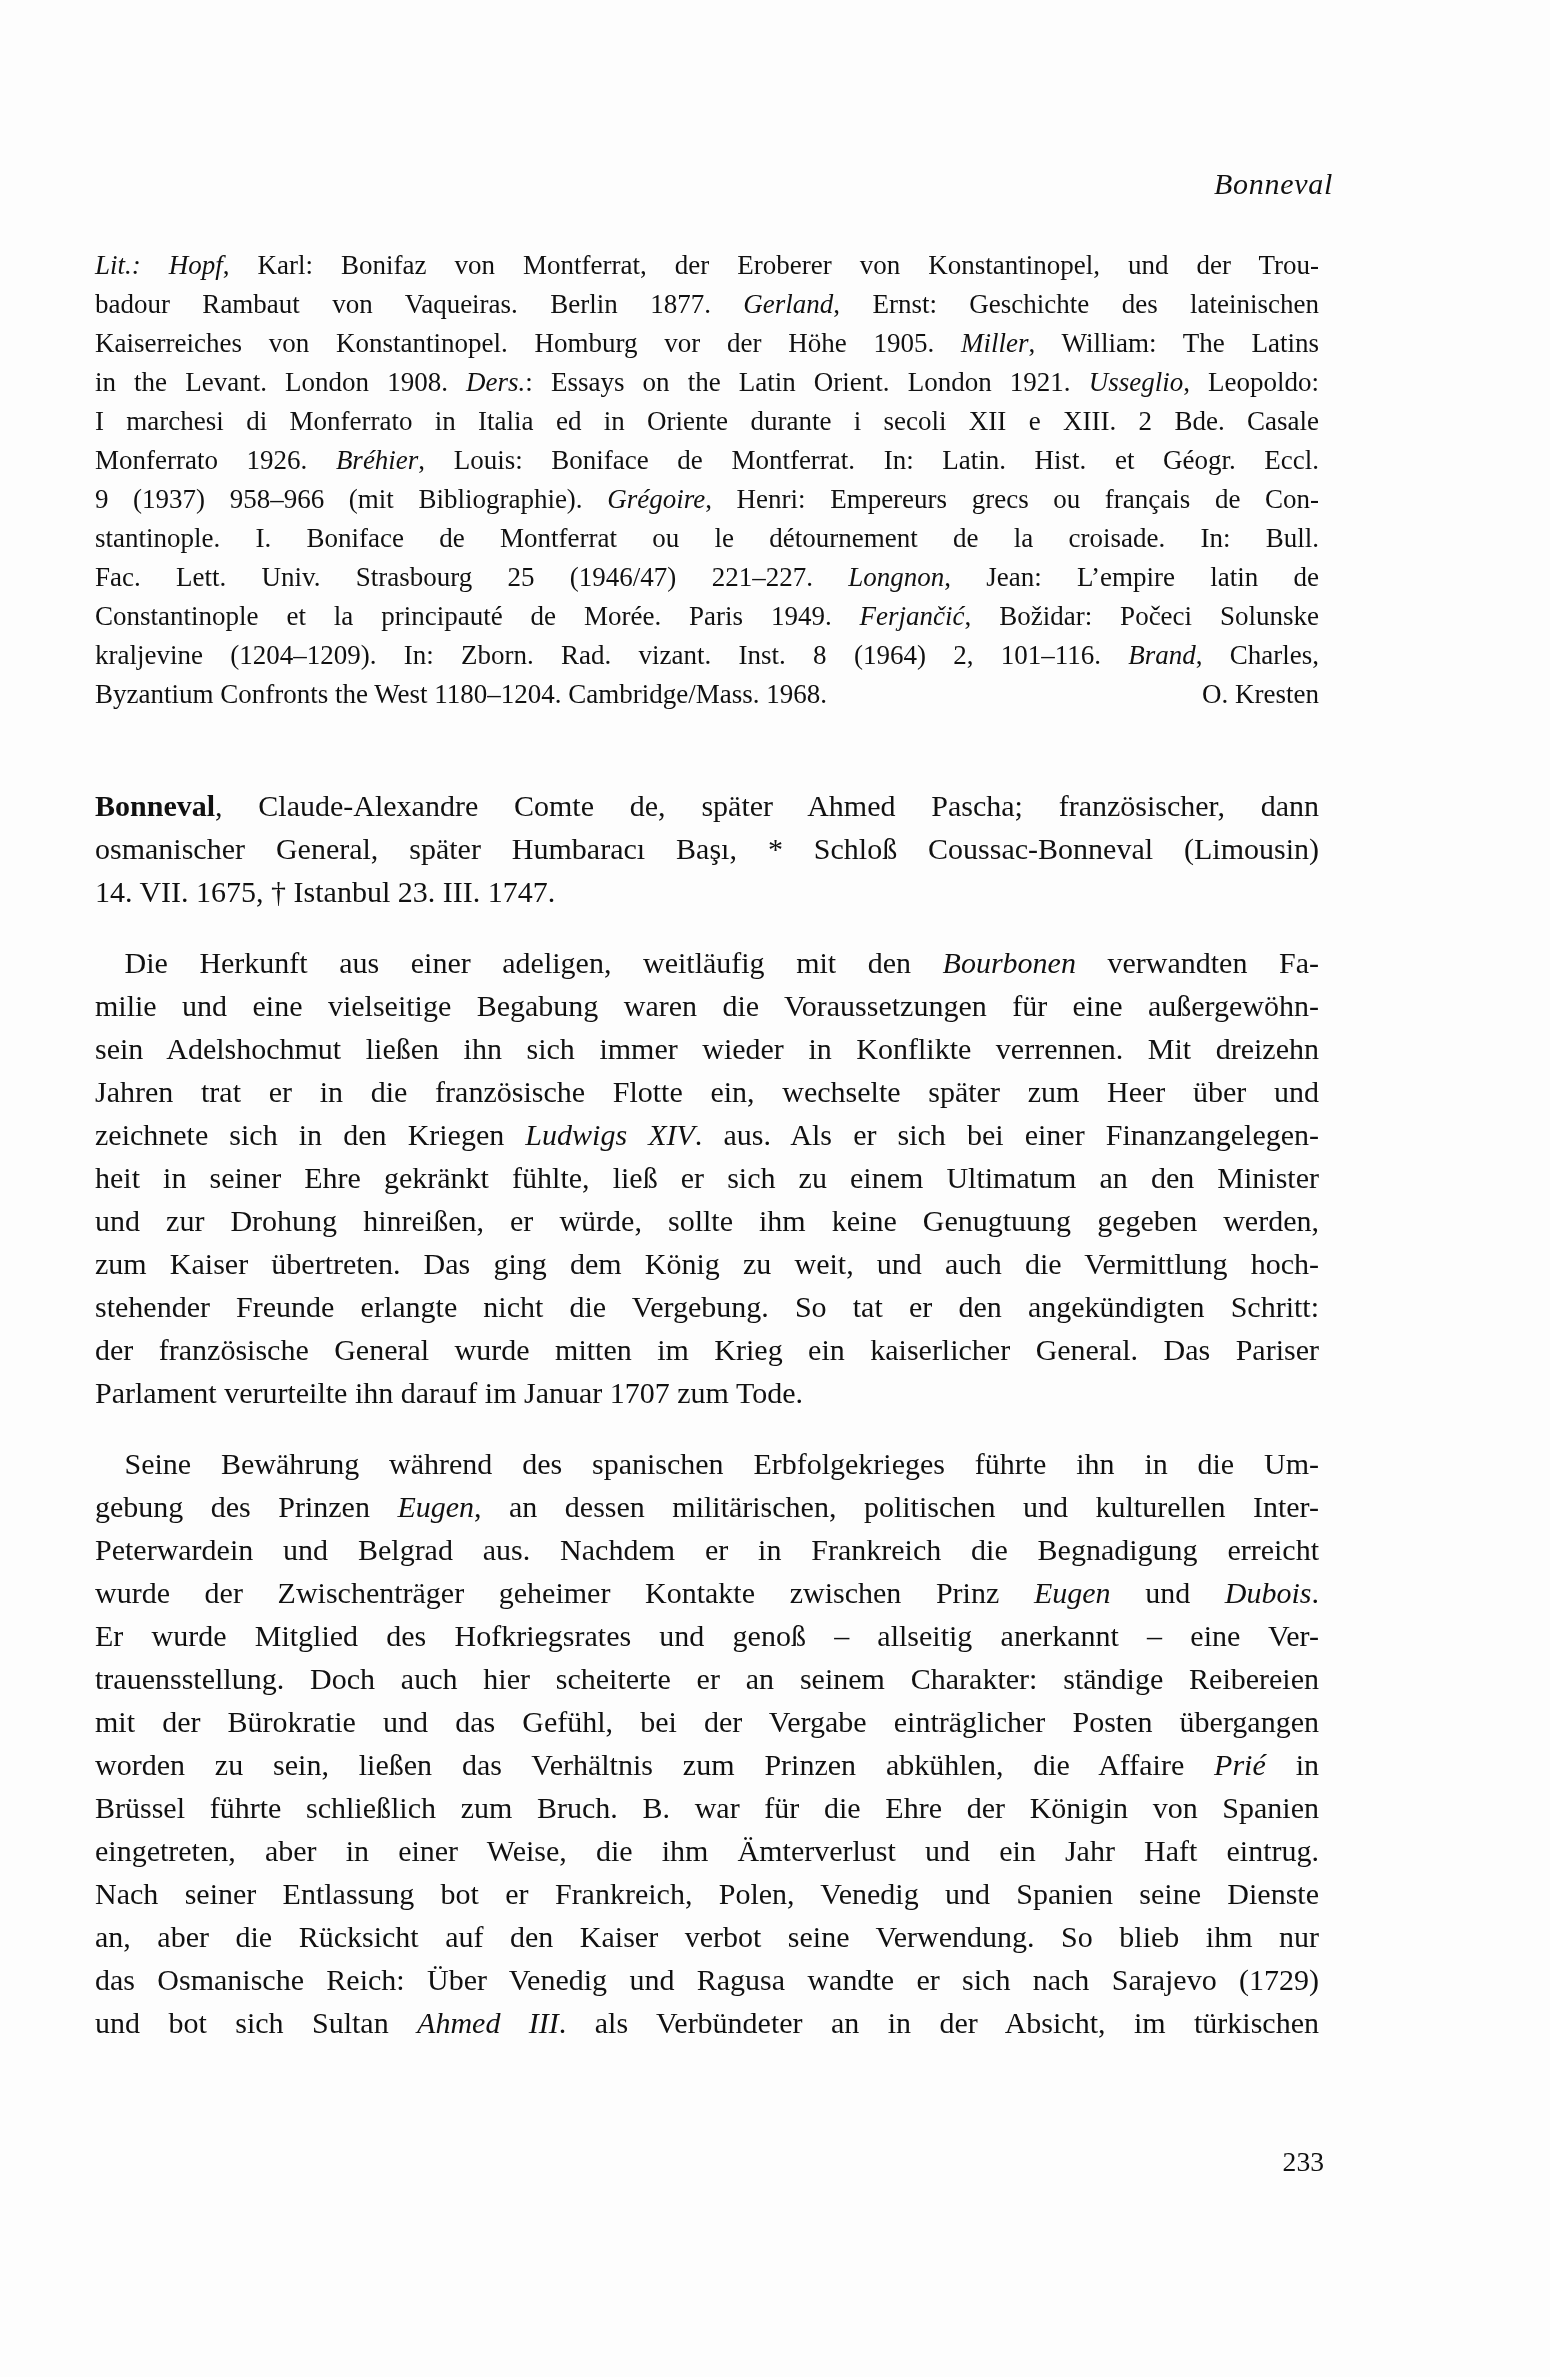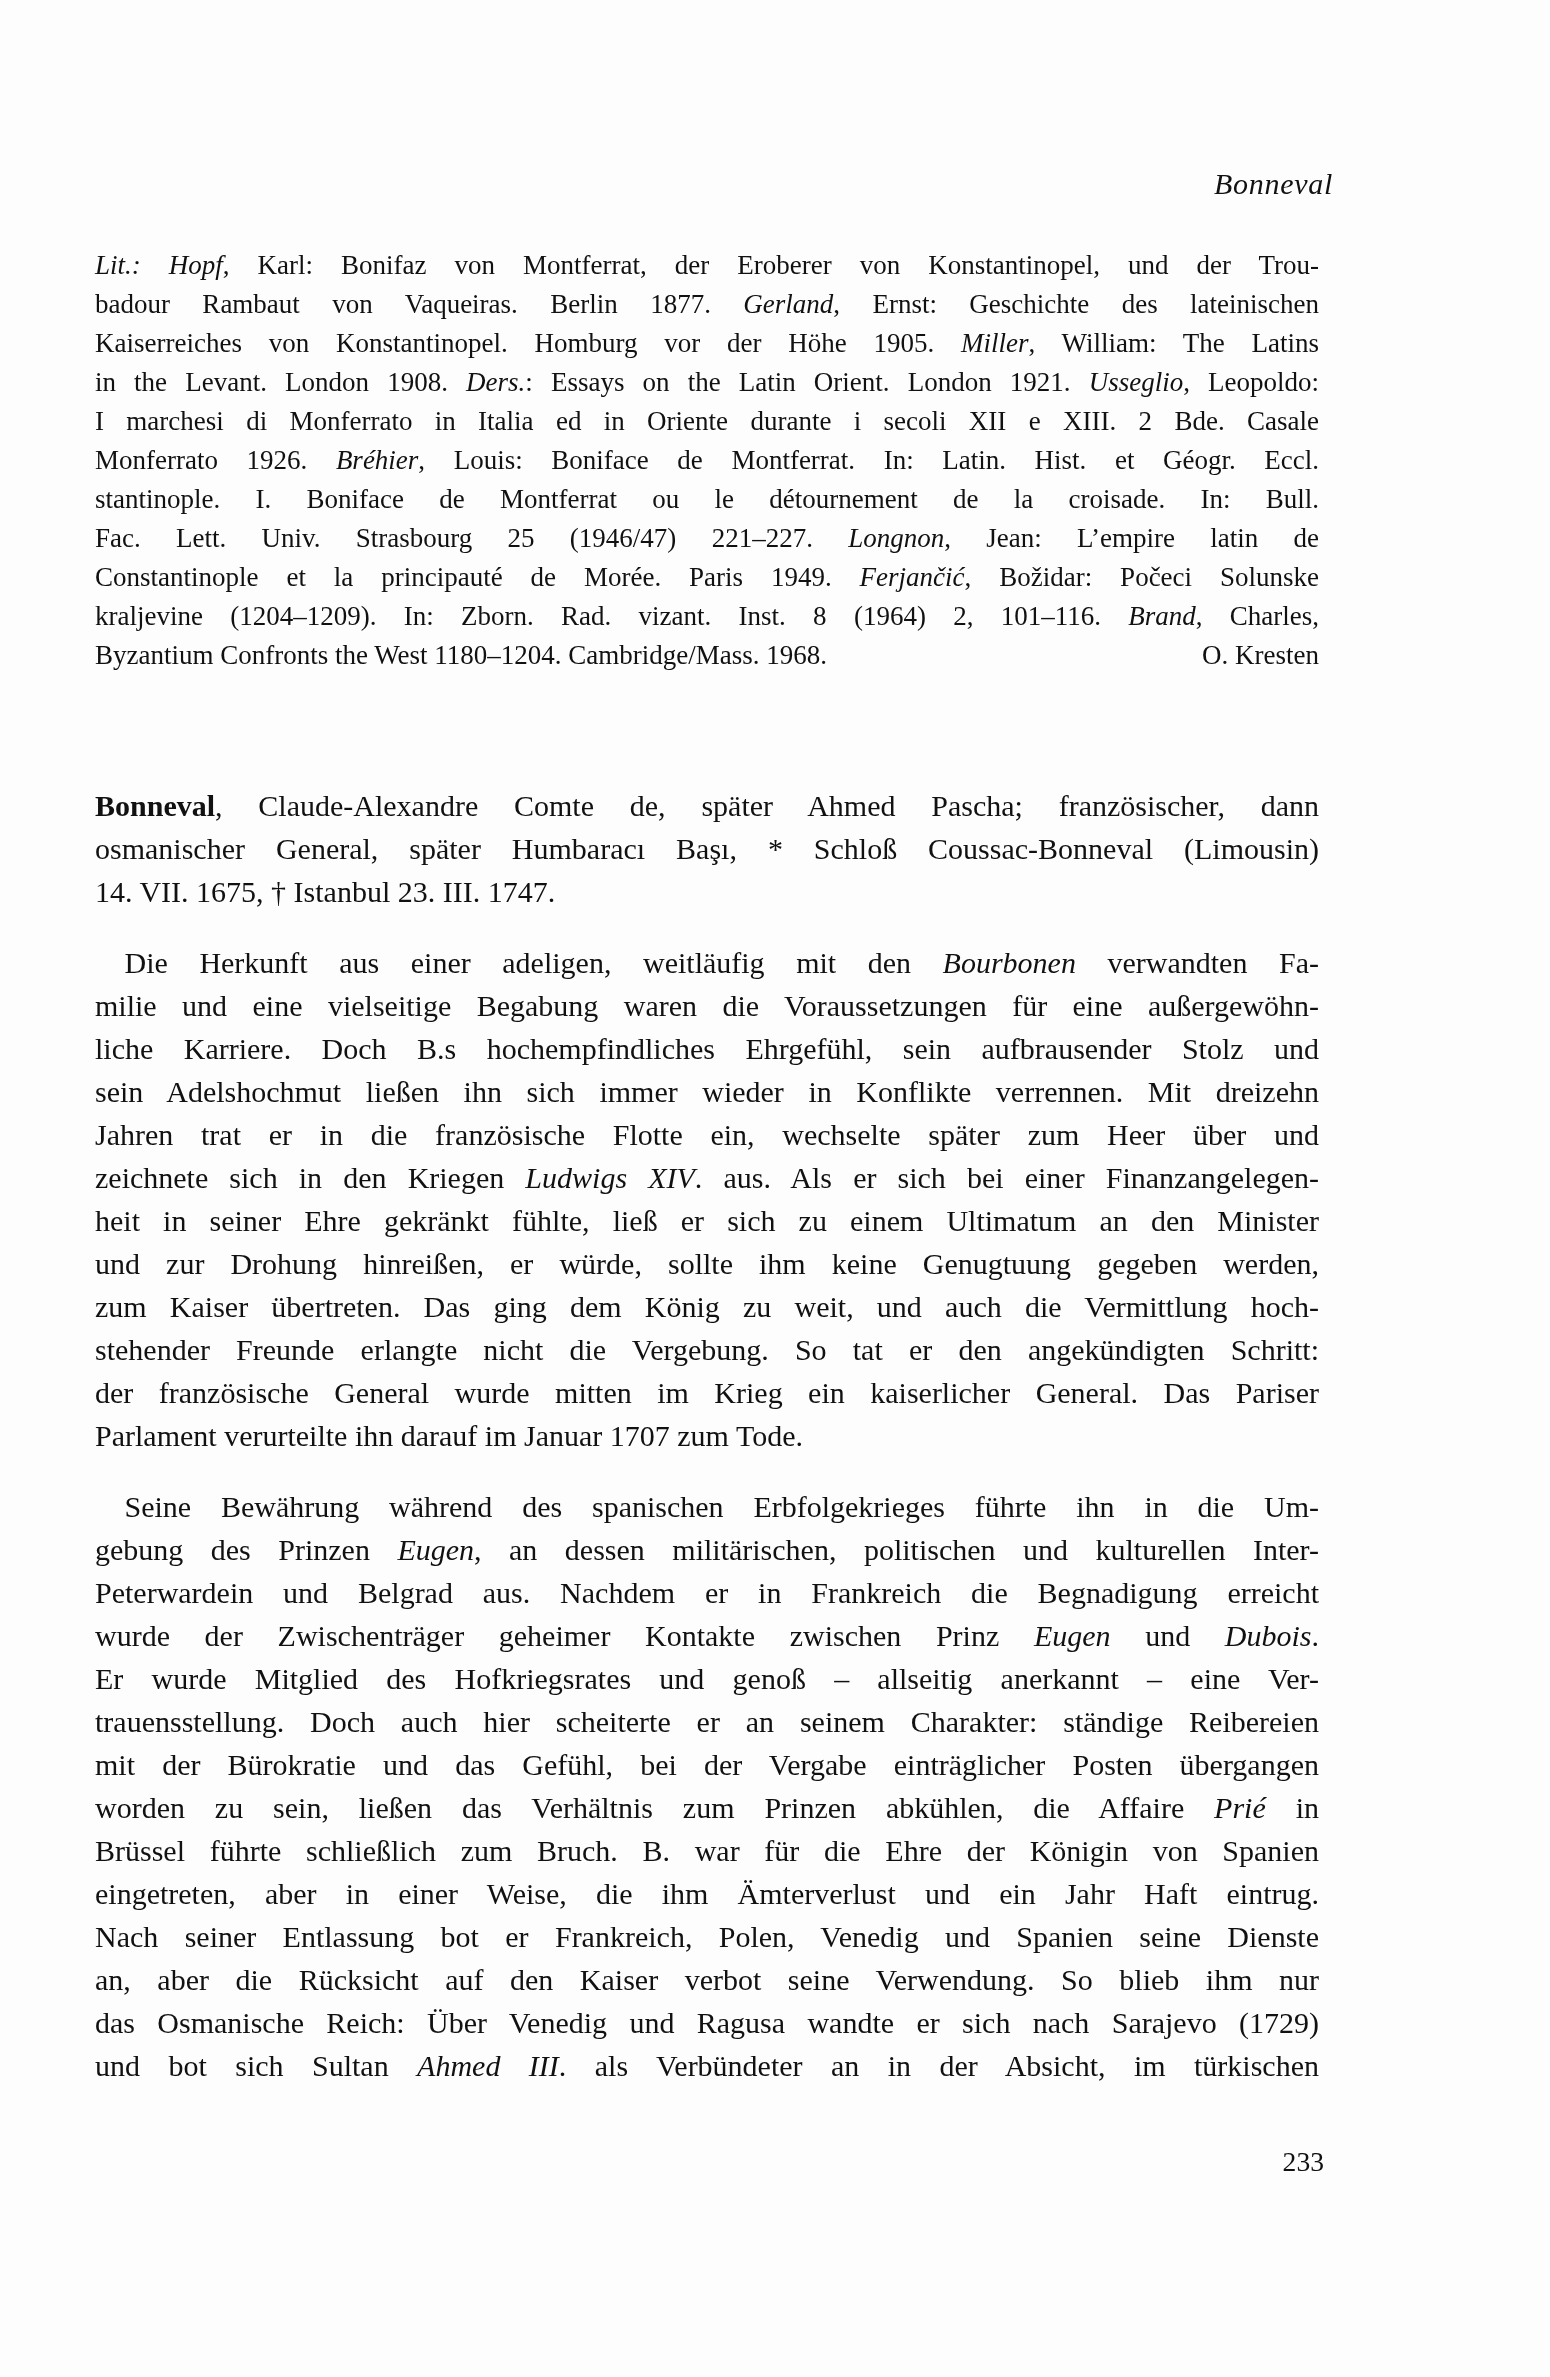--- a/index.html
+++ b/index.html
@@ -25,20 +25,21 @@
 <div class="running-head">Bonneval</div>
 
 <div class="lit">
   <div id="lit-lines">
       <span class="line"><span class="it">Lit.: Hopf</span><span>, Karl: Bonifaz von Montferrat, der Eroberer von Konstantinopel, und der Trou-</span></span>
       <span class="line"><span>badour Rambaut von Vaqueiras. Berlin 1877. </span><span class="it">Gerland</span><span>, Ernst: Geschichte des lateinischen</span></span>
       <span class="line"><span>Kaiserreiches von Konstantinopel. Homburg vor der Höhe 1905. </span><span class="it">Miller</span><span>, William: The Latins</span></span>
       <span class="line"><span>in the Levant. London 1908. </span><span class="it">Ders.</span><span>: Essays on the Latin Orient. London 1921. </span><span class="it">Usseglio</span><span>, Leopoldo:</span></span>
       <span class="line"><span>I marchesi di Monferrato in Italia ed in Oriente durante i secoli XII e XIII. 2 Bde. Casale</span></span>
       <span class="line"><span>Monferrato 1926. </span><span class="it">Bréhier</span><span>, Louis: Boniface de Montferrat. In: Latin. Hist. et Géogr. Eccl.</span></span>
+      <span class="line"><span>9 (1937) 958–966 (mit Bibliographie). </span><span class="it">Grégoire</span><span>, Henri: Empereurs grecs ou français de Con-</span></span>
       <span class="line"><span>stantinople. I. Boniface de Montferrat ou le détournement de la croisade. In: Bull.</span></span>
       <span class="line"><span>Fac. Lett. Univ. Strasbourg 25 (1946/47) 221–227. </span><span class="it">Longnon</span><span>, Jean: L’empire latin de</span></span>
       <span class="line"><span>Constantinople et la principauté de Morée. Paris 1949. </span><span class="it">Ferjančić</span><span>, Božidar: Počeci Solunske</span></span>
       <span class="line"><span>kraljevine (1204–1209). In: Zborn. Rad. vizant. Inst. 8 (1964) 2, 101–116. </span><span class="it">Brand</span><span>, Charles,</span></span>
     </div>
   <div class="sig-line">
     <span>Byzantium Confronts the West 1180–1204. Cambridge/Mass. 1968.</span>
     <span>O. Kresten</span>
   </div>
 </div>
@@ -48,21 +49,20 @@
     <span class="line">
       <span class="bold">Bonneval</span><span>, Claude-Alexandre Comte de, später Ahmed Pascha; französischer, dann</span>
     </span>
     <span class="line">osmanischer General, später Humbaracı Başı, * Schloß Coussac-Bonneval (Limousin)</span>
     <span class="line last">14. VII. 1675, † Istanbul 23. III. 1747.</span>
   </div>
   <div id="entry-paragraphs">
       <div>
         <span class="line indent"><span>Die Herkunft aus einer adeligen, weitläufig mit den </span><span class="it">Bourbonen</span><span> verwandten Fa-</span></span>
         <span class="line"><span>milie und eine vielseitige Begabung waren die Voraussetzungen für eine außergewöhn-</span></span>
-        <span class="line"><span>liche Karriere. Doch B.s hochempfindliches Ehrgefühl, sein aufbrausender Stolz und</span></span>
         <span class="line"><span>sein Adelshochmut ließen ihn sich immer wieder in Konflikte verrennen. Mit dreizehn</span></span>
         <span class="line"><span>Jahren trat er in die französische Flotte ein, wechselte später zum Heer über und</span></span>
         <span class="line"><span>zeichnete sich in den Kriegen </span><span class="it">Ludwigs XIV</span><span>. aus. Als er sich bei einer Finanzangelegen-</span></span>
         <span class="line"><span>heit in seiner Ehre gekränkt fühlte, ließ er sich zu einem Ultimatum an den Minister</span></span>
         <span class="line"><span>und zur Drohung hinreißen, er würde, sollte ihm keine Genugtuung gegeben werden,</span></span>
         <span class="line"><span>zum Kaiser übertreten. Das ging dem König zu weit, und auch die Vermittlung hoch-</span></span>
         <span class="line"><span>stehender Freunde erlangte nicht die Vergebung. So tat er den angekündigten Schritt:</span></span>
         <span class="line"><span>der französische General wurde mitten im Krieg ein kaiserlicher General. Das Pariser</span></span>
         <span class="line last"><span>Parlament verurteilte ihn darauf im Januar 1707 zum Tode.</span></span>
       </div>

